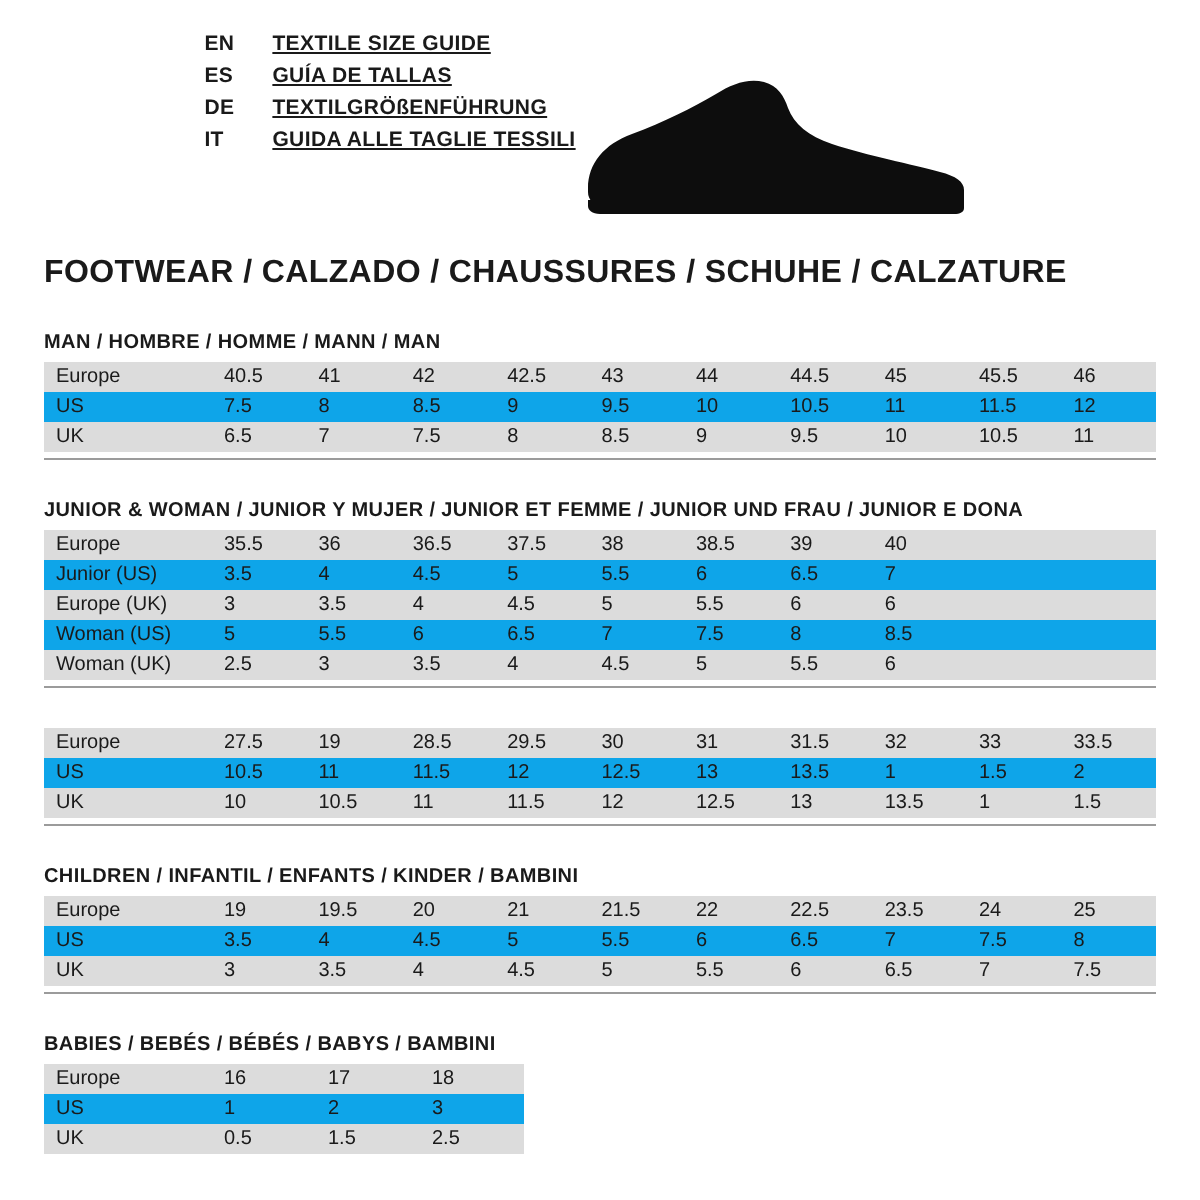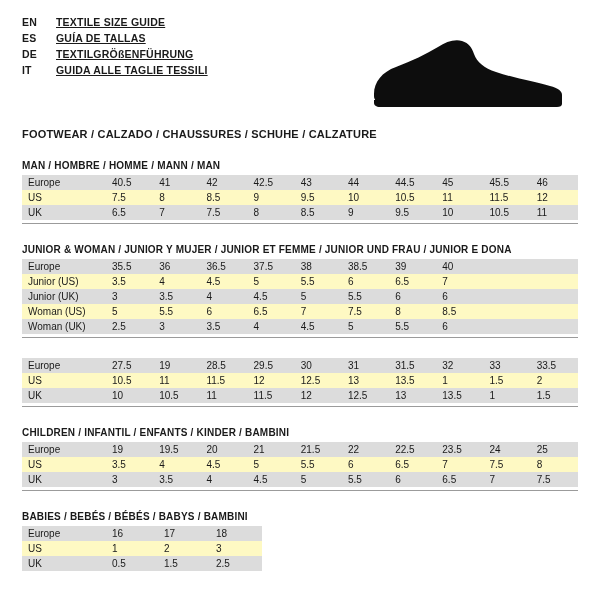--- a/index.html
+++ b/index.html
@@ -19,21 +19,21 @@
     width: 600px;
     height: 600px;
     box-sizing: border-box;
     padding: 16px 22px 0 22px;
   }
 
   
   .header {
     display: flex;
     align-items: flex-start;
-    justify-content: space-between;
+    justify-content: center;
   }
   .lang-table {
     border-collapse: collapse;
     font-size: 10.5px;
   }
   .lang-table td {
     padding: 0 0 3px 0;
     vertical-align: top;
     line-height: 13px;
     letter-spacing: 0.2px;
@@ -49,21 +49,21 @@
 
   .shoe-wrap {
     width: 200px;
     height: 80px;
     margin-right: 10px;
     margin-top: 18px;
   }
 
   .footwear-title {
     margin-top: 14px;
-    font-size: 11px;
+    font-size: 16px;
     font-weight: bold;
     letter-spacing: 0.2px;
   }
 
   
   .section {
     margin-top: 20px;
   }
   .section-title {
     font-size: 10px;
@@ -83,21 +83,21 @@
   table.sizes td {
     height: 15px;
     line-height: 15px;
     padding: 0 0 0 6px;
     white-space: nowrap;
   }
   table.sizes tr.shaded td {
     background: #dcdcdc;
   }
   table.sizes tr.plain td {
-    background: #fef9c3;
+    background: #0ea5e9;
   }
   .rowlabel {
     width: 78px;
   }
   .sep {
     height: 1px;
     background: #9b9b9b;
     margin-top: 3px;
   }
 </style>
@@ -210,21 +210,21 @@
           <td>4.5</td>
           <td>5</td>
           <td>5.5</td>
           <td>6</td>
           <td>6.5</td>
           <td>7</td>
           <td></td>
           <td></td>
         </tr>
         <tr class="shaded">
-          <td class="rowlabel">Junior (UK)</td>
+          <td class="rowlabel">Europe (UK)</td>
           <td>3</td>
           <td>3.5</td>
           <td>4</td>
           <td>4.5</td>
           <td>5</td>
           <td>5.5</td>
           <td>6</td>
           <td>6</td>
           <td></td>
           <td></td>

